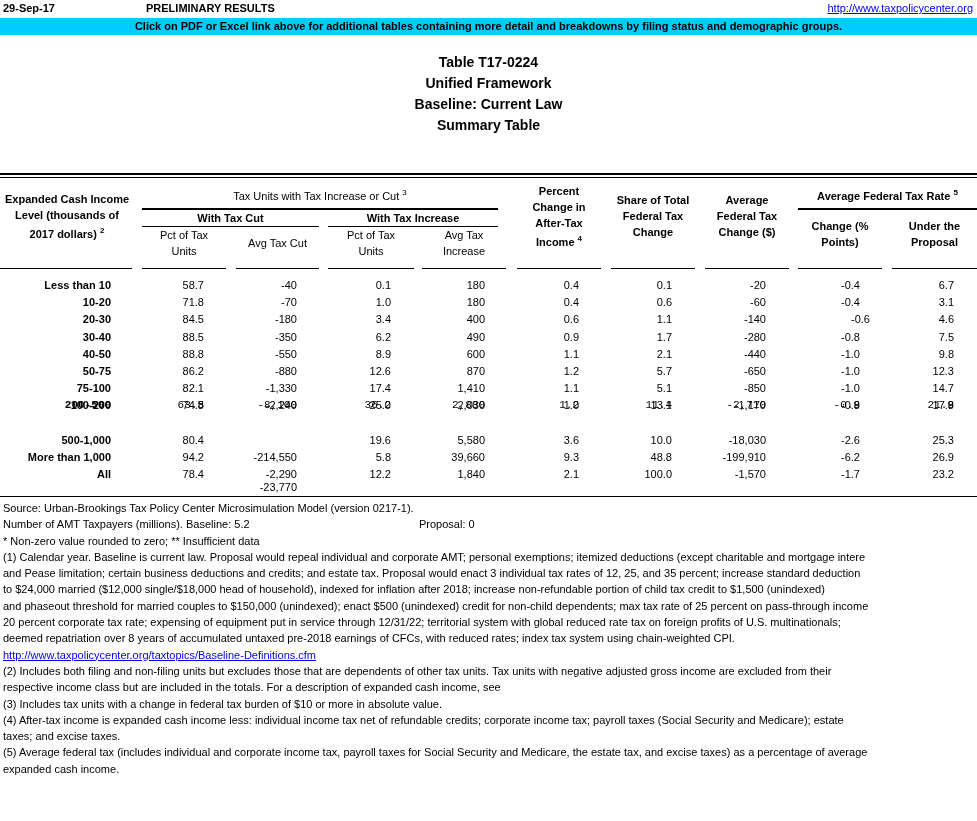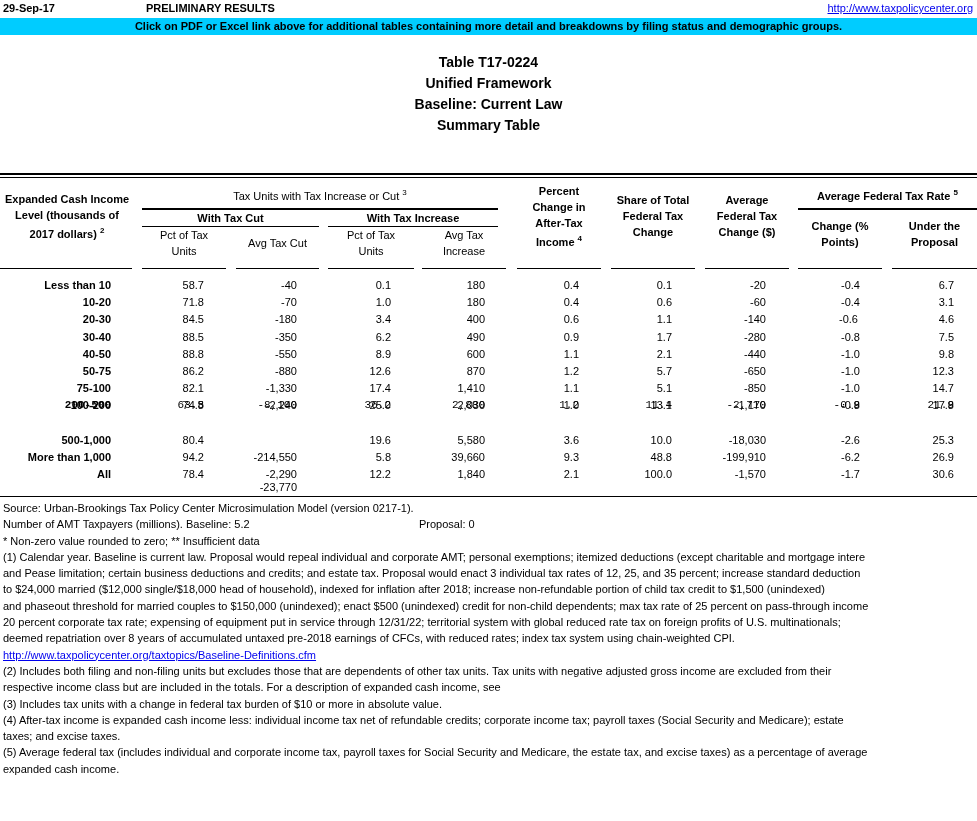--- a/index.html
+++ b/index.html
@@ -145,21 +145,21 @@
     </div>
     <div class="row" style="top: 313.4px;">
       <span class="lbl" style="right: 866px;">20-30</span>
       <span style="right: 773px;">84.5</span>
       <span style="right: 680px;">-180</span>
       <span style="right: 586px;">3.4</span>
       <span style="right: 492px;">400</span>
       <span style="right: 398px;">0.6</span>
       <span style="right: 305px;">1.1</span>
       <span style="right: 211px;">-140</span>
-      <span style="right: 119px;">-0.6</span>
+      <span style="right: 107px;">-0.6</span>
       <span style="right: 23px;">4.6</span>
     </div>
     <div class="row" style="top: 330.6px;">
       <span class="lbl" style="right: 866px;">30-40</span>
       <span style="right: 773px;">88.5</span>
       <span style="right: 680px;">-350</span>
       <span style="right: 586px;">6.2</span>
       <span style="right: 492px;">490</span>
       <span style="right: 398px;">0.9</span>
       <span style="right: 305px;">1.7</span>
@@ -254,21 +254,21 @@
     <div class="row" style="top: 468.2px;">
       <span class="lbl" style="right: 866px;">All</span>
       <span style="right: 773px;">78.4</span>
       <span style="right: 680px;">-2,290</span>
       <span style="right: 586px;">12.2</span>
       <span style="right: 492px;">1,840</span>
       <span style="right: 398px;">2.1</span>
       <span style="right: 305px;">100.0</span>
       <span style="right: 211px;">-1,570</span>
       <span style="right: 117px;">-1.7</span>
-      <span style="right: 23px;">30.6</span>
+      <span style="right: 23px;">23.2</span>
     </div>
   </div>
 
 <div class="line" style="left:0;top:496px;width:977px;"></div>
 
 <div class="notes">
   <div>Source: Urban-Brookings Tax Policy Center Microsimulation Model (version 0217-1).</div>
   <div class="amt">
     <span>Number of AMT Taxpayers (millions).  Baseline: 5.2</span>
     <span class="prop">Proposal: 0</span>

